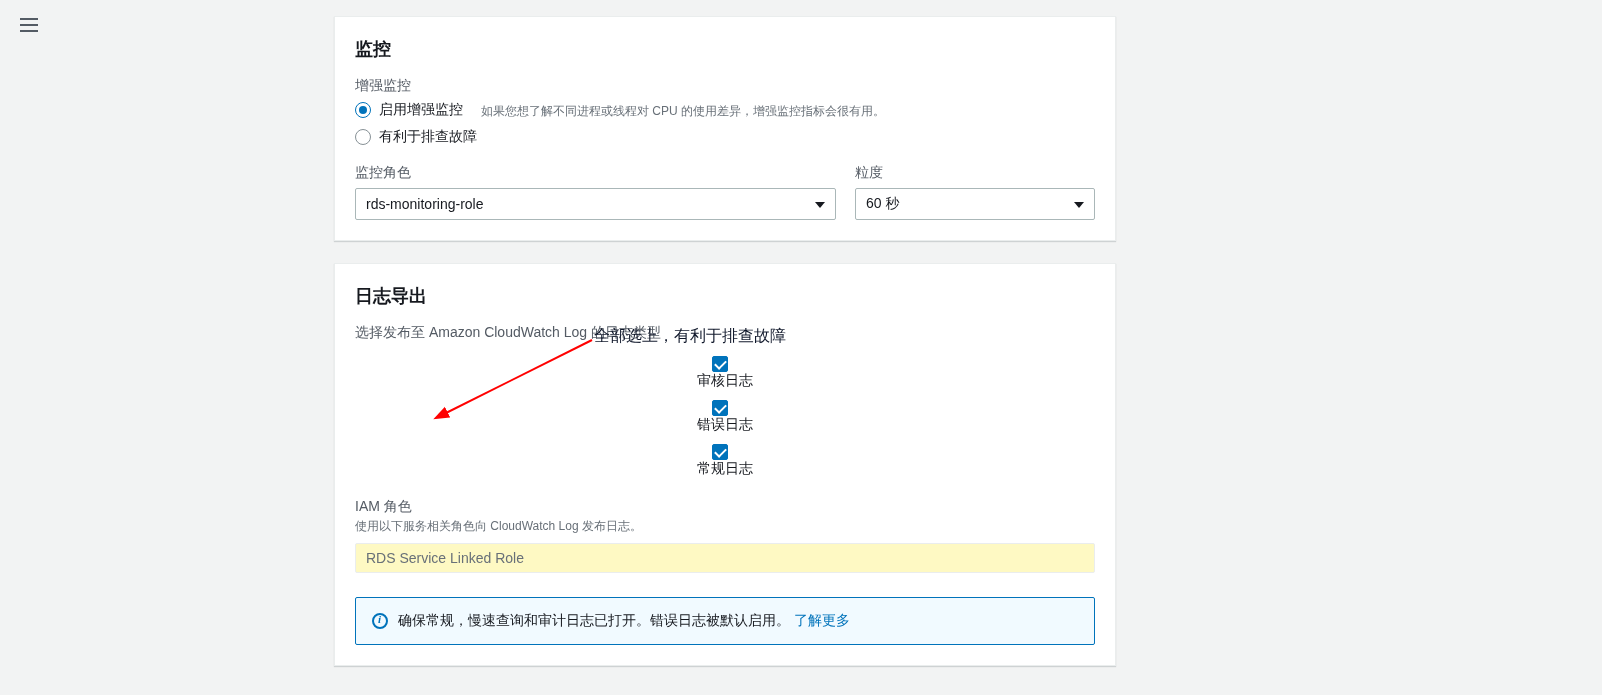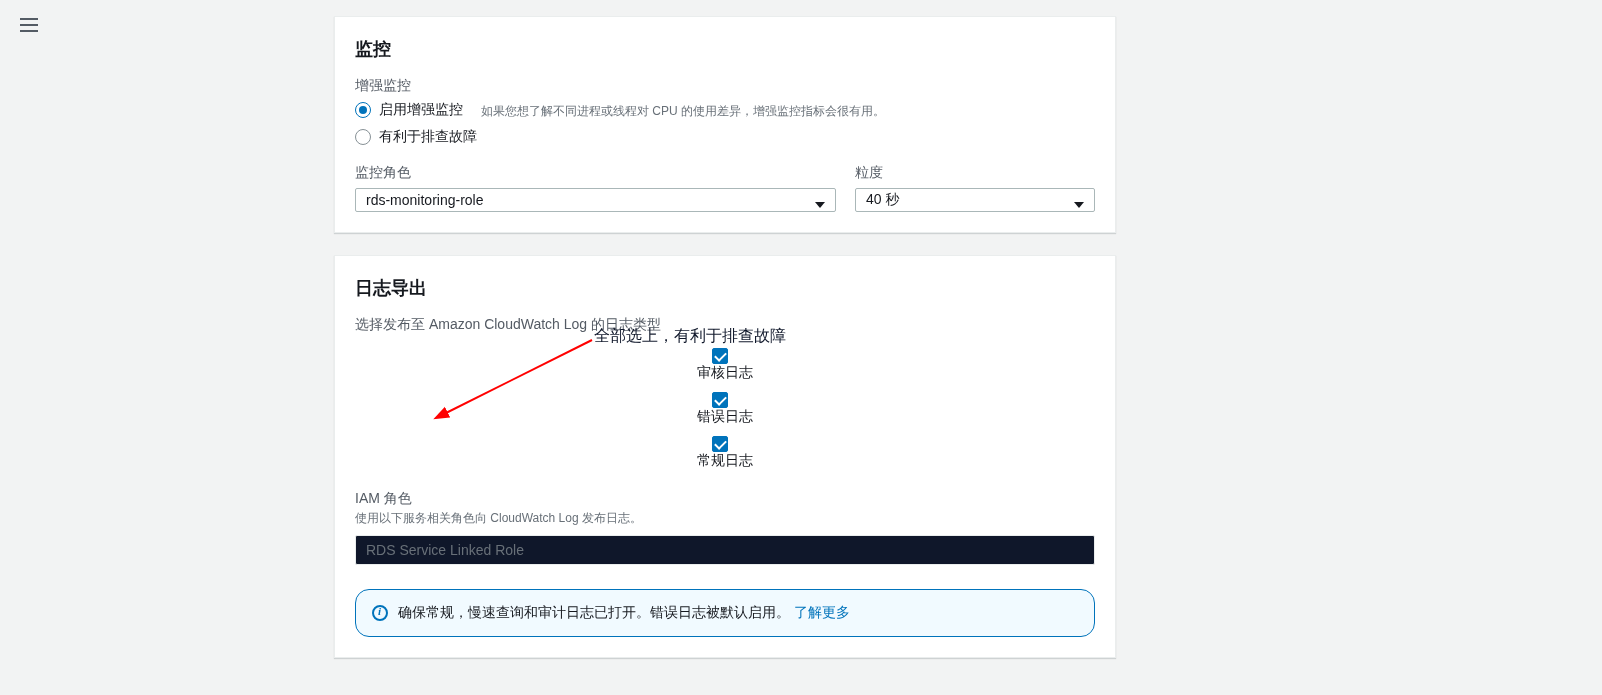--- a/index.html
+++ b/index.html
@@ -96,21 +96,21 @@
       display: flex;
       gap: 19px;
       margin-top: 18px;
     }
     .select-group { flex: 1; }
     .select-group.narrow { flex: 0 0 240px; }
     .select-box {
       position: relative;
       border: 1px solid #aab7b8;
       border-radius: 2px;
-      height: 24px;
+      height: 32px;
       display: flex;
       align-items: center;
       padding: 0 30px 0 10px;
       background: #fff;
       cursor: pointer;
       font-size: 14px;
       margin-top: 6px;
     }
     .select-box::after {
       content: '';
@@ -149,31 +149,31 @@
       border: solid #fff;
       border-width: 0 2px 2px 0;
       transform: rotate(45deg);
     }
     .checkbox-label { font-size: 14px; color: #16191f; }
     .iam-section { margin-top: 20px; }
     .iam-label { font-size: 14px; color: #545b64; }
     .iam-desc { font-size: 12px; color: #687078; margin-top: 2px; }
     .iam-input {
       margin-top: 8px;
-      background: #0f172a;
+      background: #fef9c3;
       border: 1px solid #eaeded;
       border-radius: 2px;
       padding: 6px 10px;
       font-size: 14px;
       color: #687078;
     }
     .info-box {
       margin-top: 24px;
       border: 1px solid #0073bb;
-      border-radius: 14px;
+      border-radius: 2px;
       background: #f1faff;
       padding: 14px 16px;
       display: flex;
       align-items: flex-start;
       gap: 10px;
     }
     .info-icon {
       width: 16px;
       height: 16px;
       border: 2px solid #0073bb;
@@ -252,21 +252,21 @@
       <div class="select-row">
         <div class="select-group">
           <span class="sub-label">监控角色</span>
           <div class="select-box">
             <span>rds-monitoring-role</span>
           </div>
         </div>
         <div class="select-group narrow">
           <span class="sub-label">粒度</span>
           <div class="select-box">
-            <span>40 秒</span>
+            <span>60 秒</span>
           </div>
         </div>
       </div>
     </div>
   </div>
 
   <div class="panel" style="position:relative;">
     <div class="panel-header">
       <h2>日志导出</h2>
     </div>

